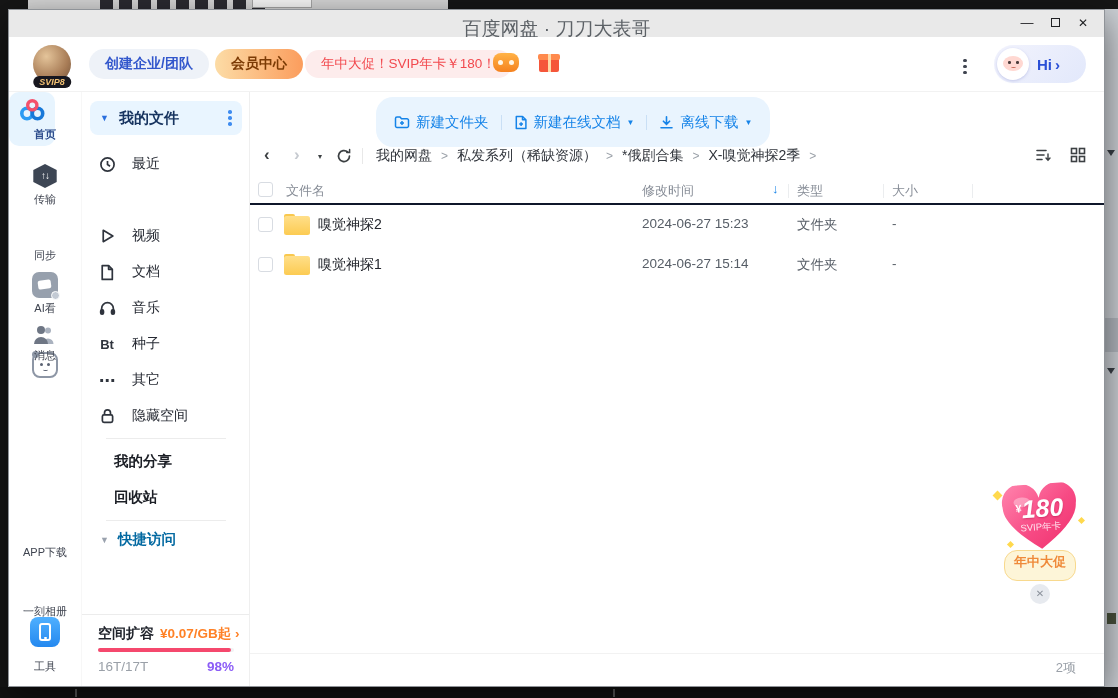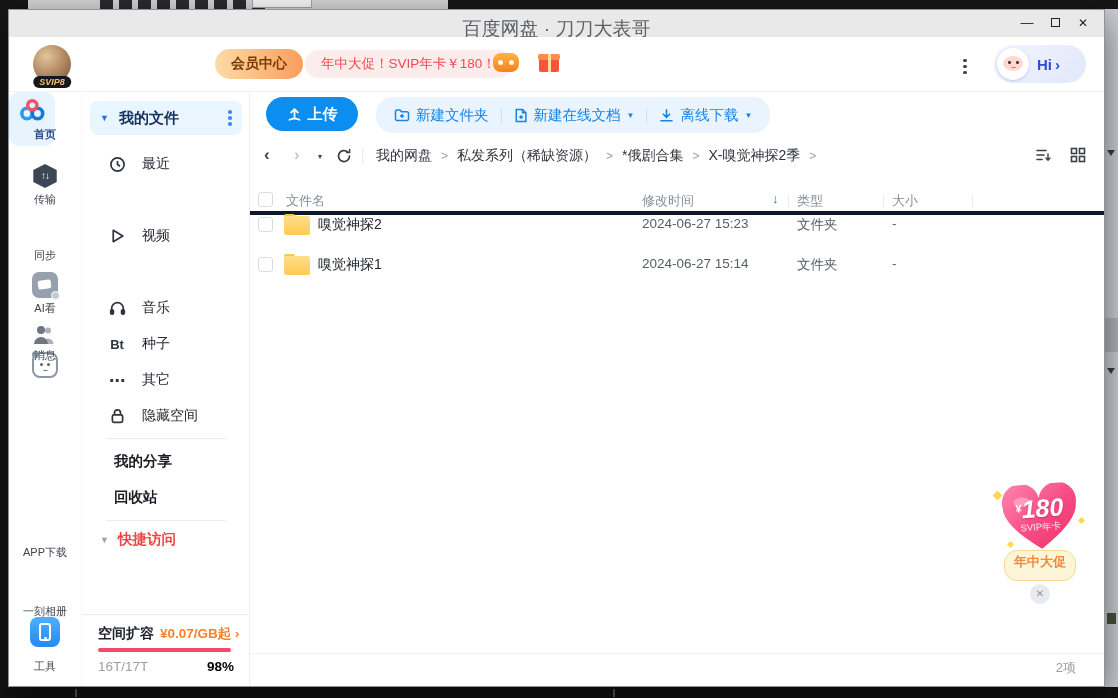--- a/index.html
+++ b/index.html
@@ -97,62 +97,62 @@
   .phone-tile .hd { position:absolute; left:14px; bottom:8px; width:3px; height:2px; background:#fff; border-radius:1px; }
 
   
   #nav { left:72px; top:82px; width:168px; bottom:0; background:#fff; border-left:1px solid #f7f7f7; }
   #nav-myfiles { position:absolute; left:8px; top:9px; width:152px; height:34px; background:#e9f5ff;
      border-radius:8px; display:flex; align-items:center; padding:0 10px; }
   #nav-myfiles .tri { font-size:9px; color:#2a6fdd; }
   #nav-myfiles .lbl { margin-left:10px; font-size:15px; font-weight:bold; color:#173460; flex:1; }
   #nav-myfiles .kebab i { background:#3f8cf0; }
   .nav-item { position:absolute; left:0; width:168px; height:32px; display:flex; align-items:center; cursor:pointer; }
-  .nav-item .ico { width:18px; margin-left:26px; display:flex; justify-content:center; color:#2f343d; }
+  .nav-item .ico { width:18px; margin-left:16px; display:flex; justify-content:center; color:#2f343d; }
   .nav-item .glyph { font-size:13px; font-weight:bold; color:#2f343d; }
   .nav-item .lbl { margin-left:16px; font-size:14px; color:#262a33; }
   .nav-link { position:absolute; left:32px; font-size:14.5px; font-weight:bold; color:#1c1f26; cursor:pointer; }
   .nav-divider { position:absolute; left:24px; width:120px; height:1px; background:#ececec; }
   #quick-access { position:absolute; left:18px; display:flex; align-items:center; cursor:pointer; }
   #quick-access .tri { font-size:9px; color:#9aa2ae; }
-  #quick-access .lbl { margin-left:9px; font-size:14.5px; font-weight:bold; color:#ef4444; }
+  #quick-access .lbl { margin-left:9px; font-size:14.5px; font-weight:bold; color:#0369a1; }
   #drop-zone { position:absolute; left:20px; top:454px; width:138px; height:38px;
      border:1.5px dashed #d9dde3; border-radius:8px; display:flex; align-items:center;
      justify-content:center; font-size:13px; color:#b7bdc7; }
   #storage { position:absolute; left:0; bottom:0; width:168px; height:72px; border-top:1px solid #ececec; }
   #storage .line1 { position:absolute; left:16px; top:10px; font-size:14px; }
   #storage .line1 .t1 { font-weight:bold; color:#20242c; }
   #storage .line1 .t2 { font-weight:bold; color:#ff8126; margin-left:6px; font-size:13.5px; }
   #storage .bar { position:absolute; left:16px; top:33px; width:136px; height:4px; border-radius:2px; background:#f1f2f4; }
   #storage .bar i { position:absolute; left:0; top:0; height:4px; border-radius:2px; background:#f5486d; }
   #storage .line2 { position:absolute; left:16px; top:44px; width:136px; font-size:13.5px; color:#9aa0a8; }
-  #storage .line2 .pct { float:right; color:#000000; font-weight:bold; }
+  #storage .line2 .pct { float:right; color:#8b5cf6; font-weight:bold; }
 
   
   #content { left:240px; top:82px; right:0; bottom:0; background:#fff; border-left:1px solid #efefef; }
   #upload-btn { position:absolute; left:16px; top:5px; width:92px; height:34px; border-radius:17px;
      background:#0c8ef0; color:#fff; display:flex; align-items:center; justify-content:center;
      font-size:15px; font-weight:bold; cursor:pointer; gap:6px; }
-  #new-group { position:absolute; left:126px; top:5px; height:36px; border-radius:17px; background:#e9f4fe;
+  #new-group { position:absolute; left:126px; top:5px; height:50px; border-radius:17px; background:#e9f4fe;
      display:flex; align-items:center; padding:0 18px; gap:12px; }
   .grp-item { display:flex; align-items:center; gap:6px; color:#1583e8; font-size:14.5px; cursor:pointer; white-space:nowrap; }
   .grp-item .dd { font-size:8px; }
   .grp-sep { width:1px; height:15px; background:#c9dff5; }
 
   #crumb-row { position:absolute; left:0; top:49px; right:0; height:30px; }
   .navarrow { position:absolute; top:4px; font-size:17px; font-weight:bold; color:#3c4043; cursor:pointer; }
   #crumb-row .fwd { color:#c6cad0; }
   #crumb-row .ddt { font-size:8px; top:11px; color:#3c4043; }
   #crumb-row .vsep { position:absolute; left:112px; top:7px; width:1px; height:16px; background:#e8e8e8; }
   #crumbs { position:absolute; left:126px; top:6px; font-size:14px; color:#30343b; white-space:nowrap; }
   #crumbs .sep { color:#9aa0a8; margin:0 9px; font-size:12px; }
   #crumbs span.item { cursor:pointer; }
   #view-icons { position:absolute; right:18px; top:6px; display:flex; gap:18px; }
 
-  #thead { position:absolute; left:0; top:94px; right:0; height:29px; border-bottom:4px solid #0f172a;
+  #thead { position:absolute; left:0; top:84px; right:0; height:29px; border-bottom:2px solid #0f172a;
            font-size:13px; color:#878d97;text-decoration:underline; }
   .chk { position:absolute; width:15px; height:15px; border:1.5px solid #d8dce2; border-radius:3px; background:#fff; cursor:pointer; }
   #thead .chk { left:8px; top:6px; }
   .col-name { left:36px; } .col-time { left:392px; } .col-type { left:547px; } .col-size { left:642px; }
   #thead span.hcell { position:absolute; top:6px; cursor:pointer; }
   #thead .sortarrow { position:absolute; left:522px; top:5px; color:#1583e8; font-weight:bold; font-size:13px; }
   #thead .csep { position:absolute; top:8px; width:1px; height:14px; background:#ebedef; }
 
   .frow { position:absolute; left:0; right:0; height:40px; cursor:pointer; font-size:14px; color:#23262d; }
   .frow .chk { left:8px; top:12px; }
@@ -206,20 +206,21 @@
     <div id="title" class="abs">百度网盘 · 刀刀大表哥</div>
     <div id="btn-min" class="winctl abs">—</div>
     <div id="btn-max" class="winctl abs"><i></i></div>
     <div id="btn-close" class="winctl abs">✕</div>
   </div>
 
   <div id="header" class="abs">
     <div id="avatar" class="abs">
       <div id="avatar-badge" class="abs">SVIP8</div>
     </div>
+    <div id="create-team" class="pill abs">创建企业/团队</div>
     <div id="member-center" class="pill abs">会员中心</div>
     <div id="promo-banner" class="pill abs">年中大促！SVIP年卡￥180！</div>
     <div id="game-icon" class="abs">
         <i class="l"></i>
         <i class="r"></i>
       </div>
     <div id="gift-icon" class="abs">
       <div class="box"></div>
         <div class="lid"></div>
         <div class="rib"></div>
@@ -308,20 +309,29 @@
       <span class="lbl">最近</span>
     </div>
     <div class="nav-item" style="top:128px">
       <span class="ico">
         <svg width="15" height="16" viewBox="0 0 14 15" fill="none" stroke="#2f343d" stroke-width="1.6" stroke-linejoin="round">
             <path d="M3 2.2 L12 7.5 L3 12.8 Z"></path>
           </svg>
         </span>
       <span class="lbl">视频</span>
     </div>
+    <div class="nav-item" style="top:164px">
+      <span class="ico">
+        <svg width="14" height="17" viewBox="0 0 13 16" fill="none" stroke="#2f343d" stroke-width="1.6" stroke-linejoin="round">
+            <path d="M2 1.5 H8 L11.5 5 V14.5 H2 Z"></path>
+            <path d="M8 1.5 V5 H11.5"></path>
+          </svg>
+        </span>
+      <span class="lbl">文档</span>
+    </div>
     <div class="nav-item" style="top:200px">
       <span class="ico">
         <svg width="17" height="16" viewBox="0 0 16 15" fill="none" stroke="#2f343d" stroke-width="1.6">
             <path d="M2.5 12 V8 a5.5 5.5 0 0 1 11 0 V12"></path>
             <rect x="1.6" y="9.2" width="2.6" height="4.2" rx="1.2" fill="#2f343d"></rect>
             <rect x="11.8" y="9.2" width="2.6" height="4.2" rx="1.2" fill="#2f343d"></rect>
           </svg>
         </span>
       <span class="lbl">音乐</span>
     </div>
@@ -364,27 +374,20 @@
           <i id="storage-fill" style="width: 98%;"></i>
         </div>
       <div class="line2">
         <span class="pct">98%</span>
         <span>16T/17T</span>
       </div>
     </div>
   </div>
 
   <div id="content" class="abs">
-    <div id="upload-btn">
-      <svg width="15" height="15" viewBox="0 0 15 15" fill="none" stroke="#fff" stroke-width="1.8" stroke-linecap="round">
-        <path d="M7.5 10.5 V2.5 M4.2 5.5 L7.5 2.2 L10.8 5.5"></path>
-          <path d="M2.5 12.8 Q7.5 10.6 12.5 12.8"></path>
-        </svg>
-      <span>上传</span>
-    </div>
     <div id="new-group">
       <div class="grp-item">
         <svg width="16" height="14" viewBox="0 0 16 14" fill="none" stroke="#1583e8" stroke-width="1.5">
           <path d="M1.5 3.5 a1.5 1.5 0 0 1 1.5 -1.5 H6 l1.5 1.8 H13 a1.5 1.5 0 0 1 1.5 1.5 V11 a1.5 1.5 0 0 1 -1.5 1.5 H3 a1.5 1.5 0 0 1 -1.5 -1.5 Z"></path>
             <path d="M8 6 V10 M6 8 H10"></path>
           </svg>
         <span>新建文件夹</span>
       </div>
       <div class="grp-sep"></div>
       <div class="grp-item">

